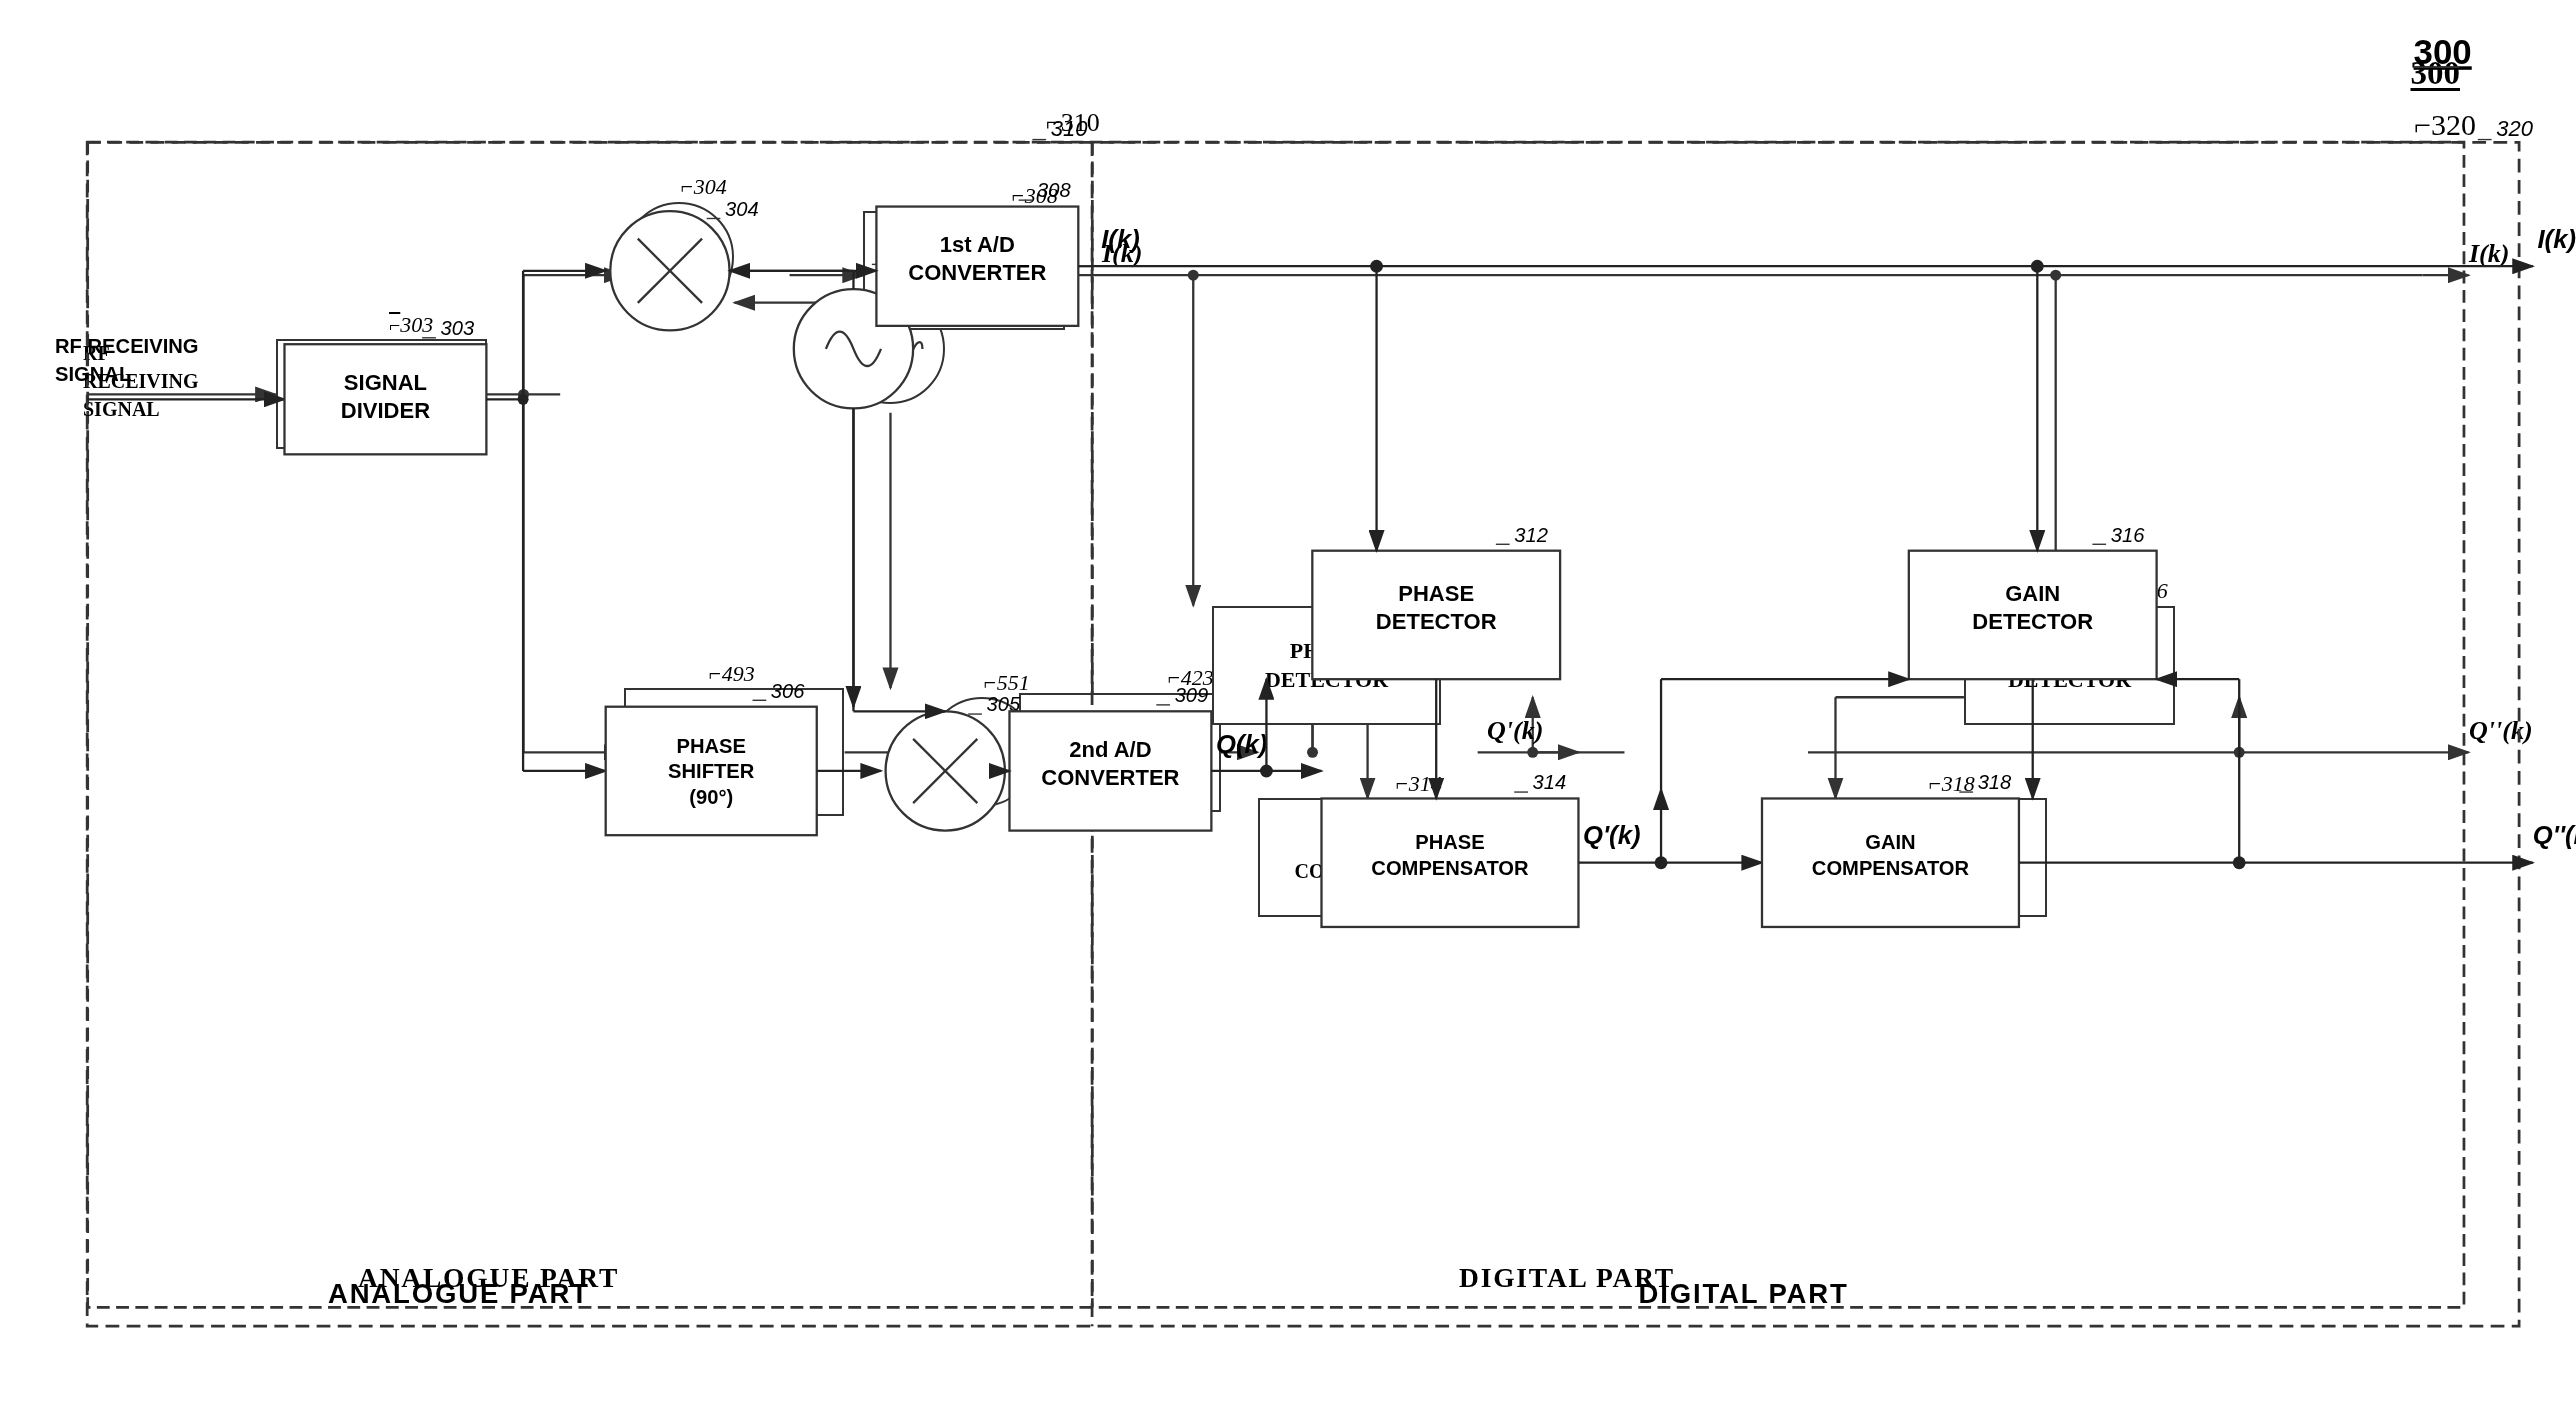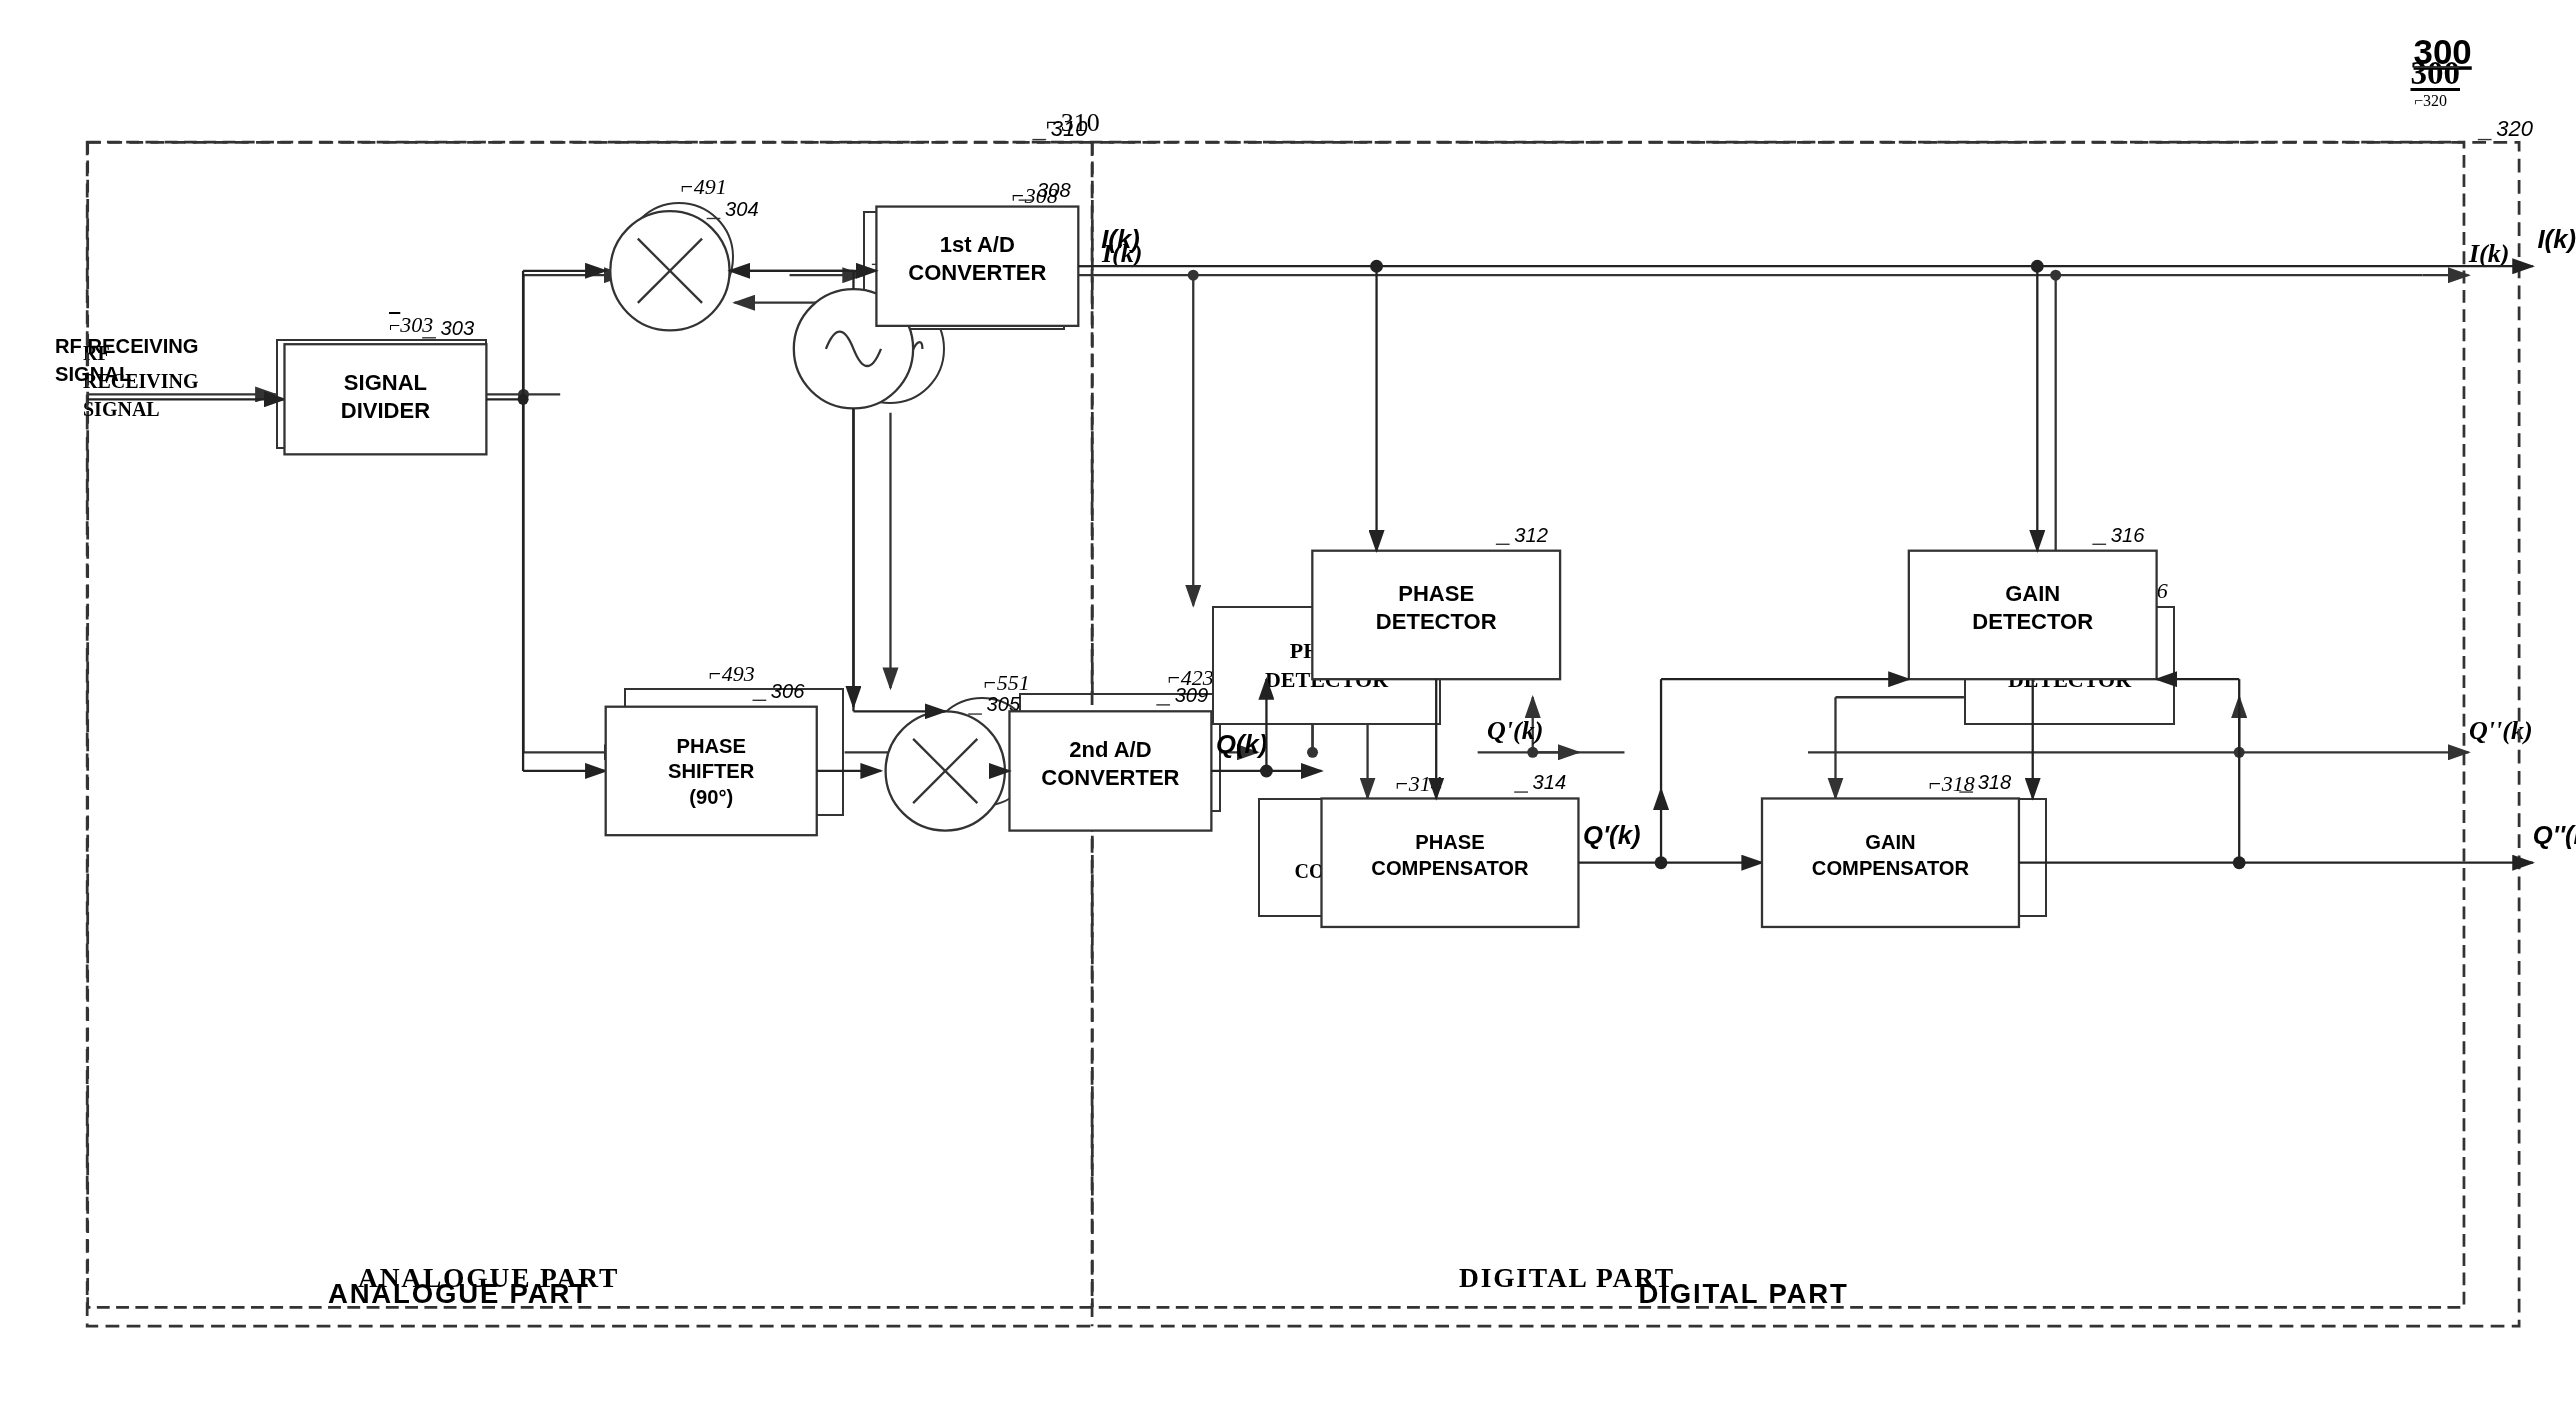--- a/index.html
+++ b/index.html
@@ -205,21 +205,21 @@
   <div class="block" style="left:239px; top:284px; width:211px; height:110px; font-size:22px;">
     <span>SIGNAL<br>DIVIDER</span>
   </div>
   <div class="ref" style="left:352px; top:257px;">
     <span style="text-decoration: overline; font-style:normal; font-size:20px;">⌐</span>303
   </div>
 
   <div class="circle-block" style="left:587px; top:147px; width:110px; height:110px;">
     <span style="font-size:37px;">⊗</span>
   </div>
-  <div class="ref" style="left:642px; top:119px;">⌐491</div>
+  <div class="ref" style="left:642px; top:119px;">⌐304</div>
 
   <div class="circle-block" style="left:890px; top:642px; width:110px; height:110px;">
     <span style="font-size:37px;">⊗</span>
   </div>
   <div class="ref" style="left:945px; top:615px;">⌐551</div>
 
   <div class="block" style="left:587px; top:633px; width:220px; height:128px; font-size:20px;">
     <span>PHASE<br>SHIFTER<br>(90°)</span>
   </div>
   <div class="ref" style="left:670px; top:606px;">⌐493</div>
@@ -282,21 +282,21 @@
   </div>
 
   <div class="sig-label" style="left:2432px; top:184px; font-size:26px; font-style:italic;">
     <span>I(k)</span>
   </div>
 
   <div class="ref" style="left:1009px; top:53px; font-size:26px; font-style:normal;">
     ⌐310
   </div>
 
-  <div class="ref" style="left:2377px; top:37px; font-size:16px; font-style:normal;text-align:center;">
+  <div class="ref" style="left:2377px; top:53px; font-size:30px; font-style:normal;text-align:center;">
     ⌐320
   </div>
 
   <div class="label-analogue" style="position:absolute; bottom:73px; left:321px; font-size:27.5px; font-weight:bold; letter-spacing:1.8px;">
     <span>ANALOGUE PART</span>
   </div>
 
   <div class="label-digital" style="position:absolute; bottom:73px; left:1422px; font-size:27.5px; font-weight:bold; letter-spacing:1.8px;">
     <span>DIGITAL PART</span>
   </div>

